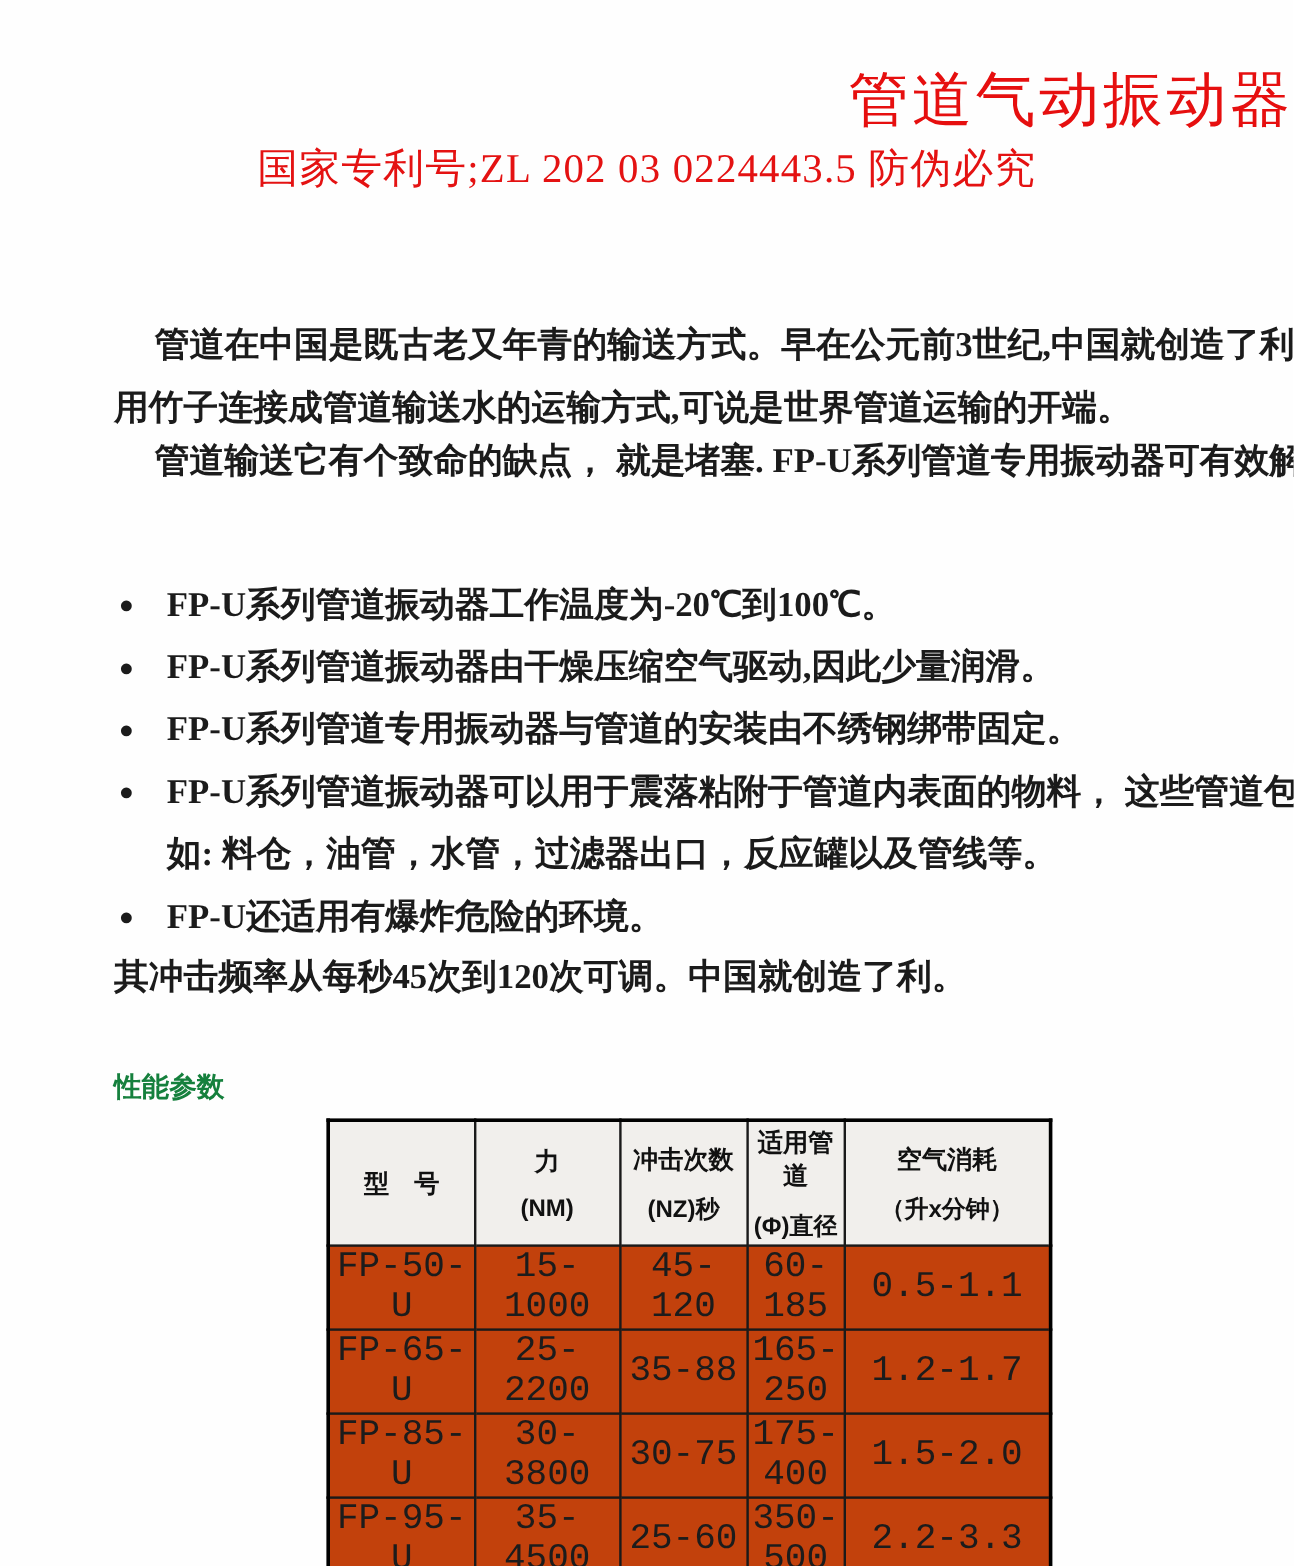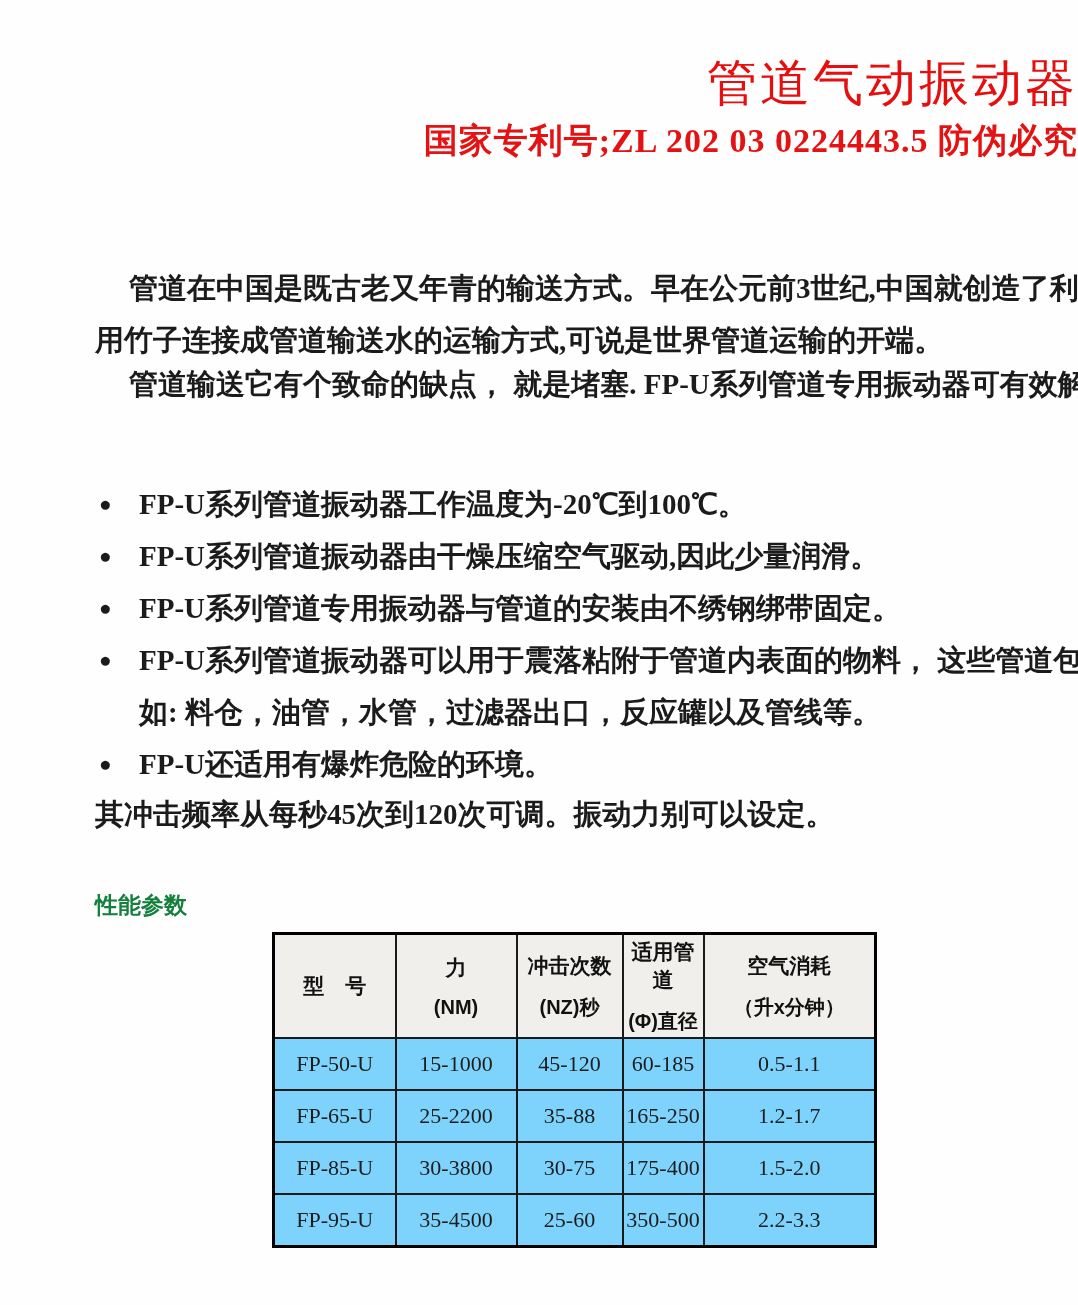--- a/index.html
+++ b/index.html
@@ -27,23 +27,23 @@
     font-size: 50px;
     font-weight: normal;
     letter-spacing: 3px;
     color: #e60f0f;
   }
   .doc-subtitle {
     position: absolute;
     top: 118px;
     left: 0;
     width: 100%;
-    text-align: right;
+    text-align: center;
     font-size: 34px;
-    font-weight: bold;
+    font-weight: normal;
     letter-spacing: 1px;
     color: #e41212;
   }
   .body-block {
     position: absolute;
     left: 95px;
     width: 980px;
     font-size: 29px;
     font-weight: bold;
     line-height: 52px;
@@ -87,24 +87,24 @@
   }
   table.perf th {
     background: #f1efec;
     height: 102px;
     font-family: "Liberation Sans", sans-serif;
     font-weight: bold;
     font-size: 21px;
     color: #111;
   }
   table.perf td {
-    background: #7dd3fc;
+    background: #c2410c;
     height: 50px;
-    font-family: Liberation Serif, serif;
-    font-size: 22px;
+    font-family: Liberation Mono, monospace;
+    font-size: 30px;
     font-weight: normal;
     color: #1c1c1c;
   }
   .th-inner {
     display: flex;
     flex-direction: column;
     justify-content: center;
     gap: 14px;
     height: 100%;
   }
@@ -161,21 +161,21 @@
     <div class="bullet-item">
       <span class="dot">●</span>
       <div class="bullet-text">
         <div class="line">FP-U还适用有爆炸危险的环境。</div>
       </div>
     </div>
 
   </div>
 
   <div class="body-block" style="top:788px">
-    <div class="line">其冲击频率从每秒45次到120次可调。振动力别可以设定。</div>
+    <div class="line">其冲击频率从每秒45次到120次可调。中国就创造了利。</div>
   </div>
 
   <div class="section-heading">性能参数</div>
 
   <table class="perf">
     <colgroup>
       <col style="width:122px">
       <col style="width:121px">
       <col style="width:106px">
       <col style="width:81px">

